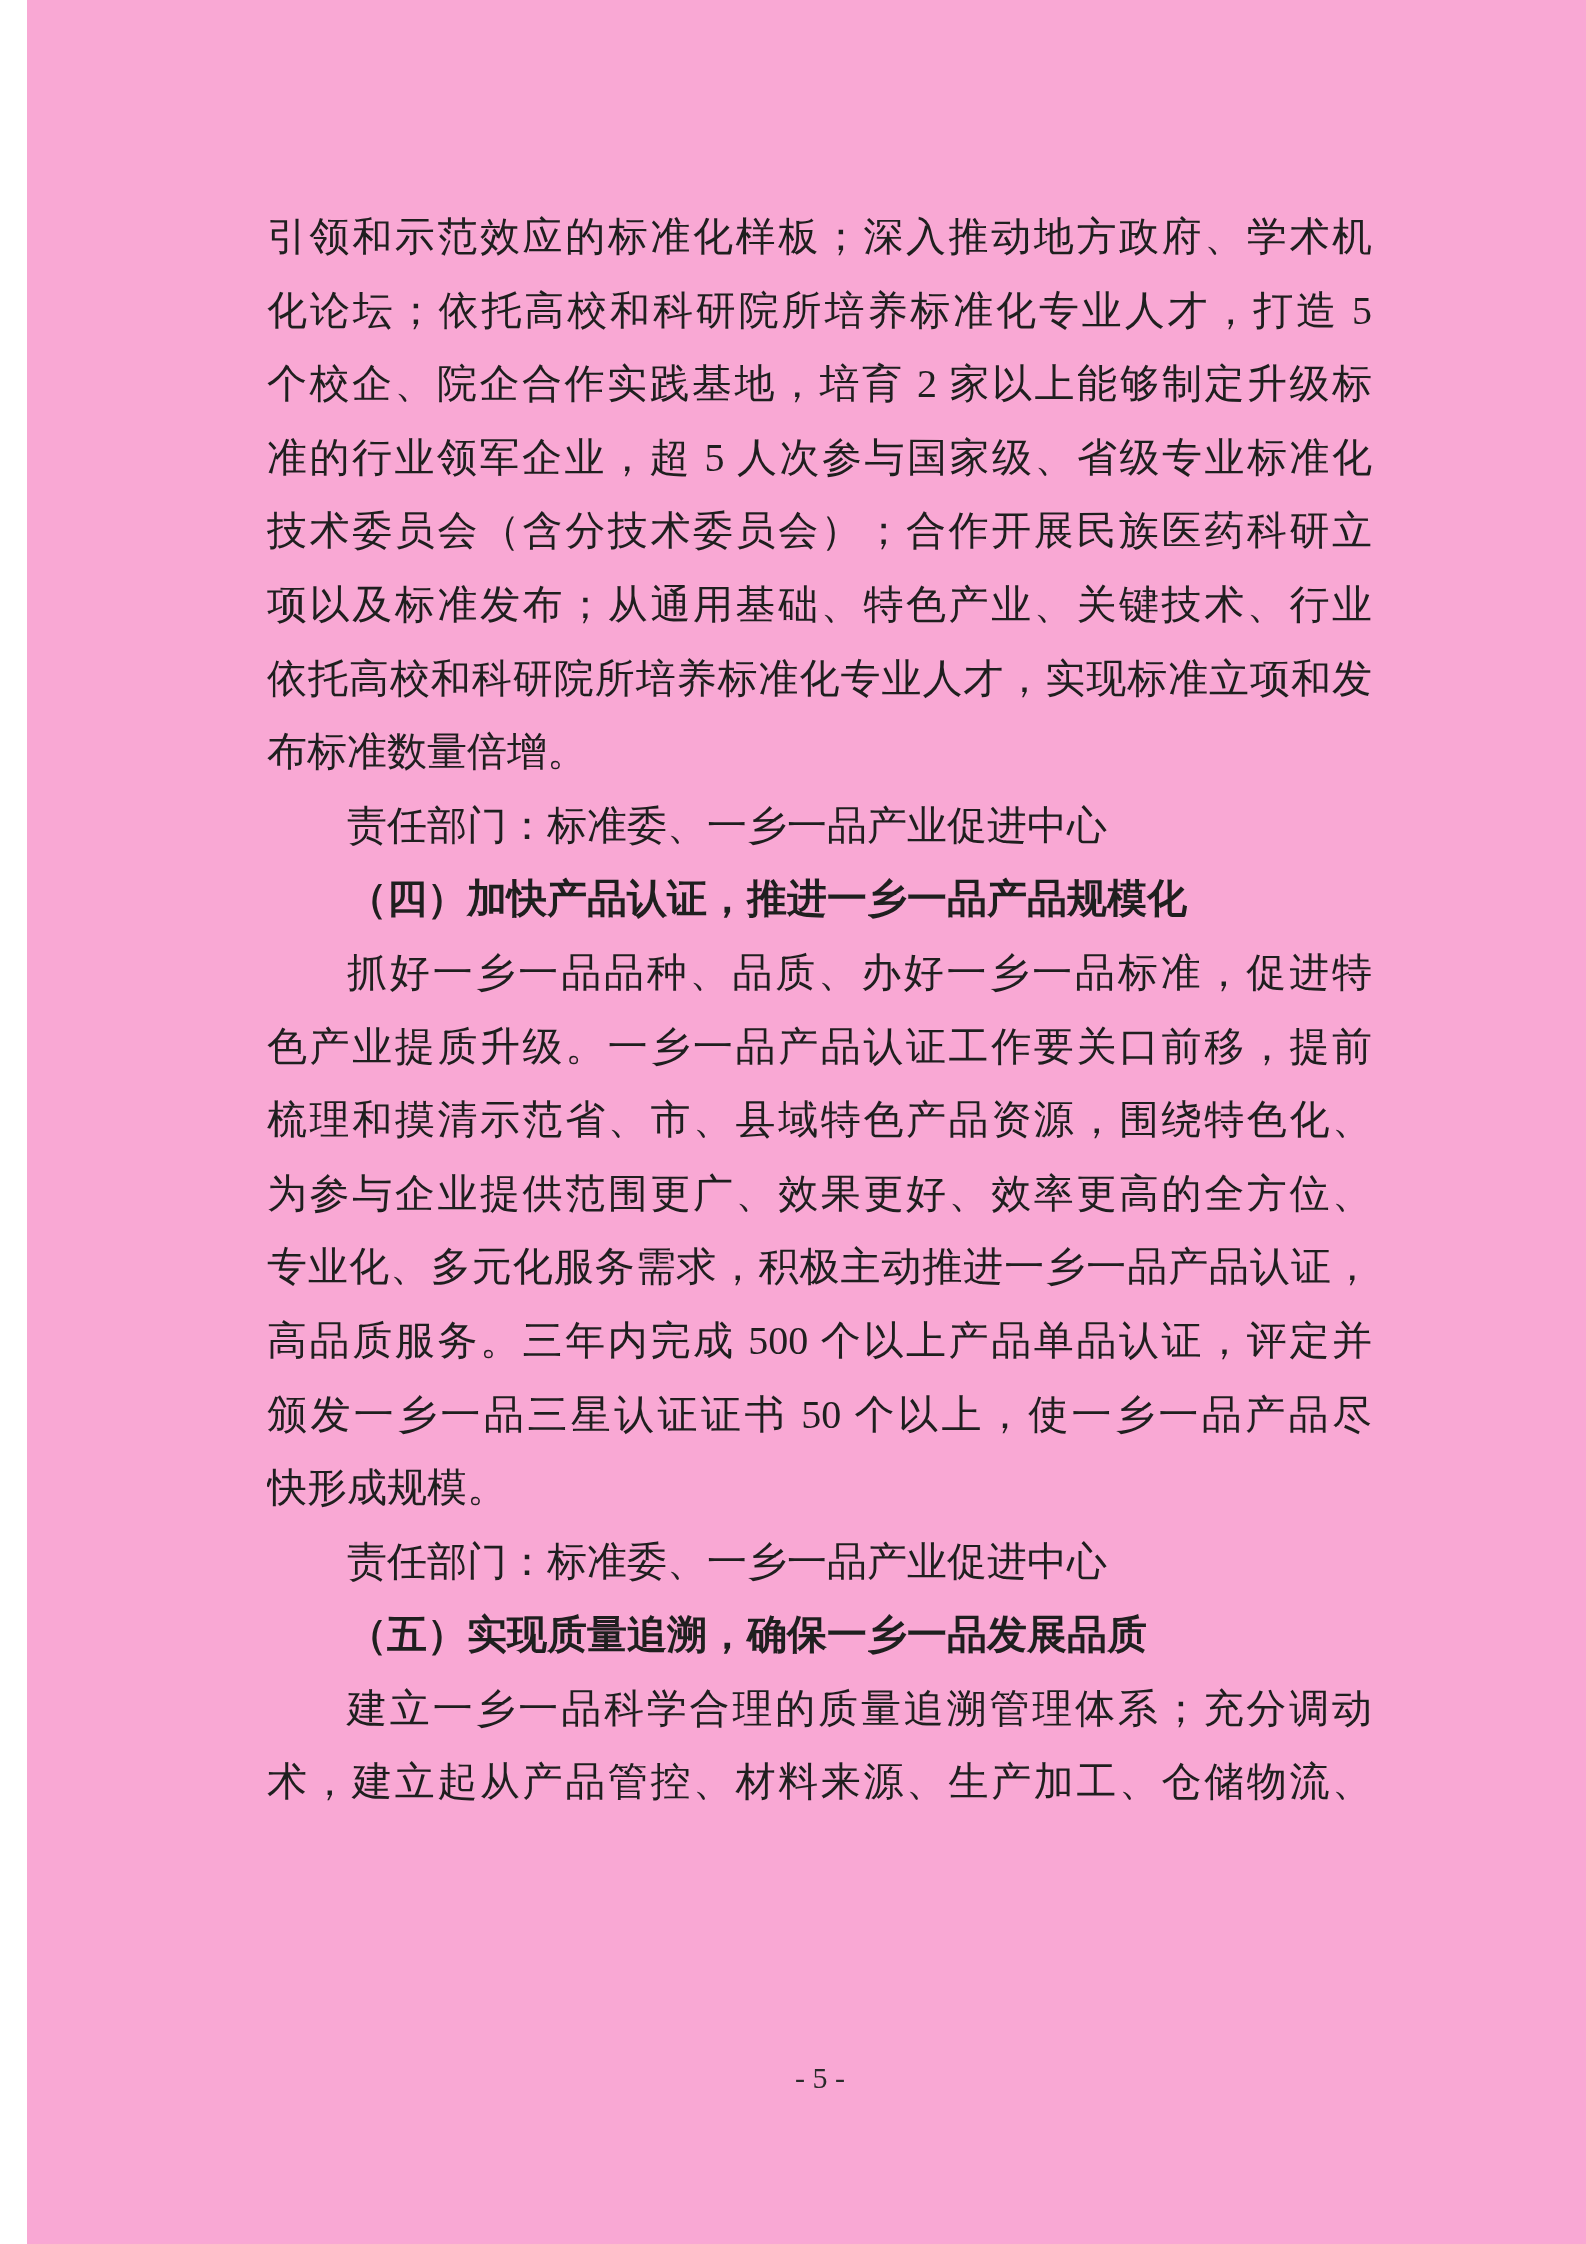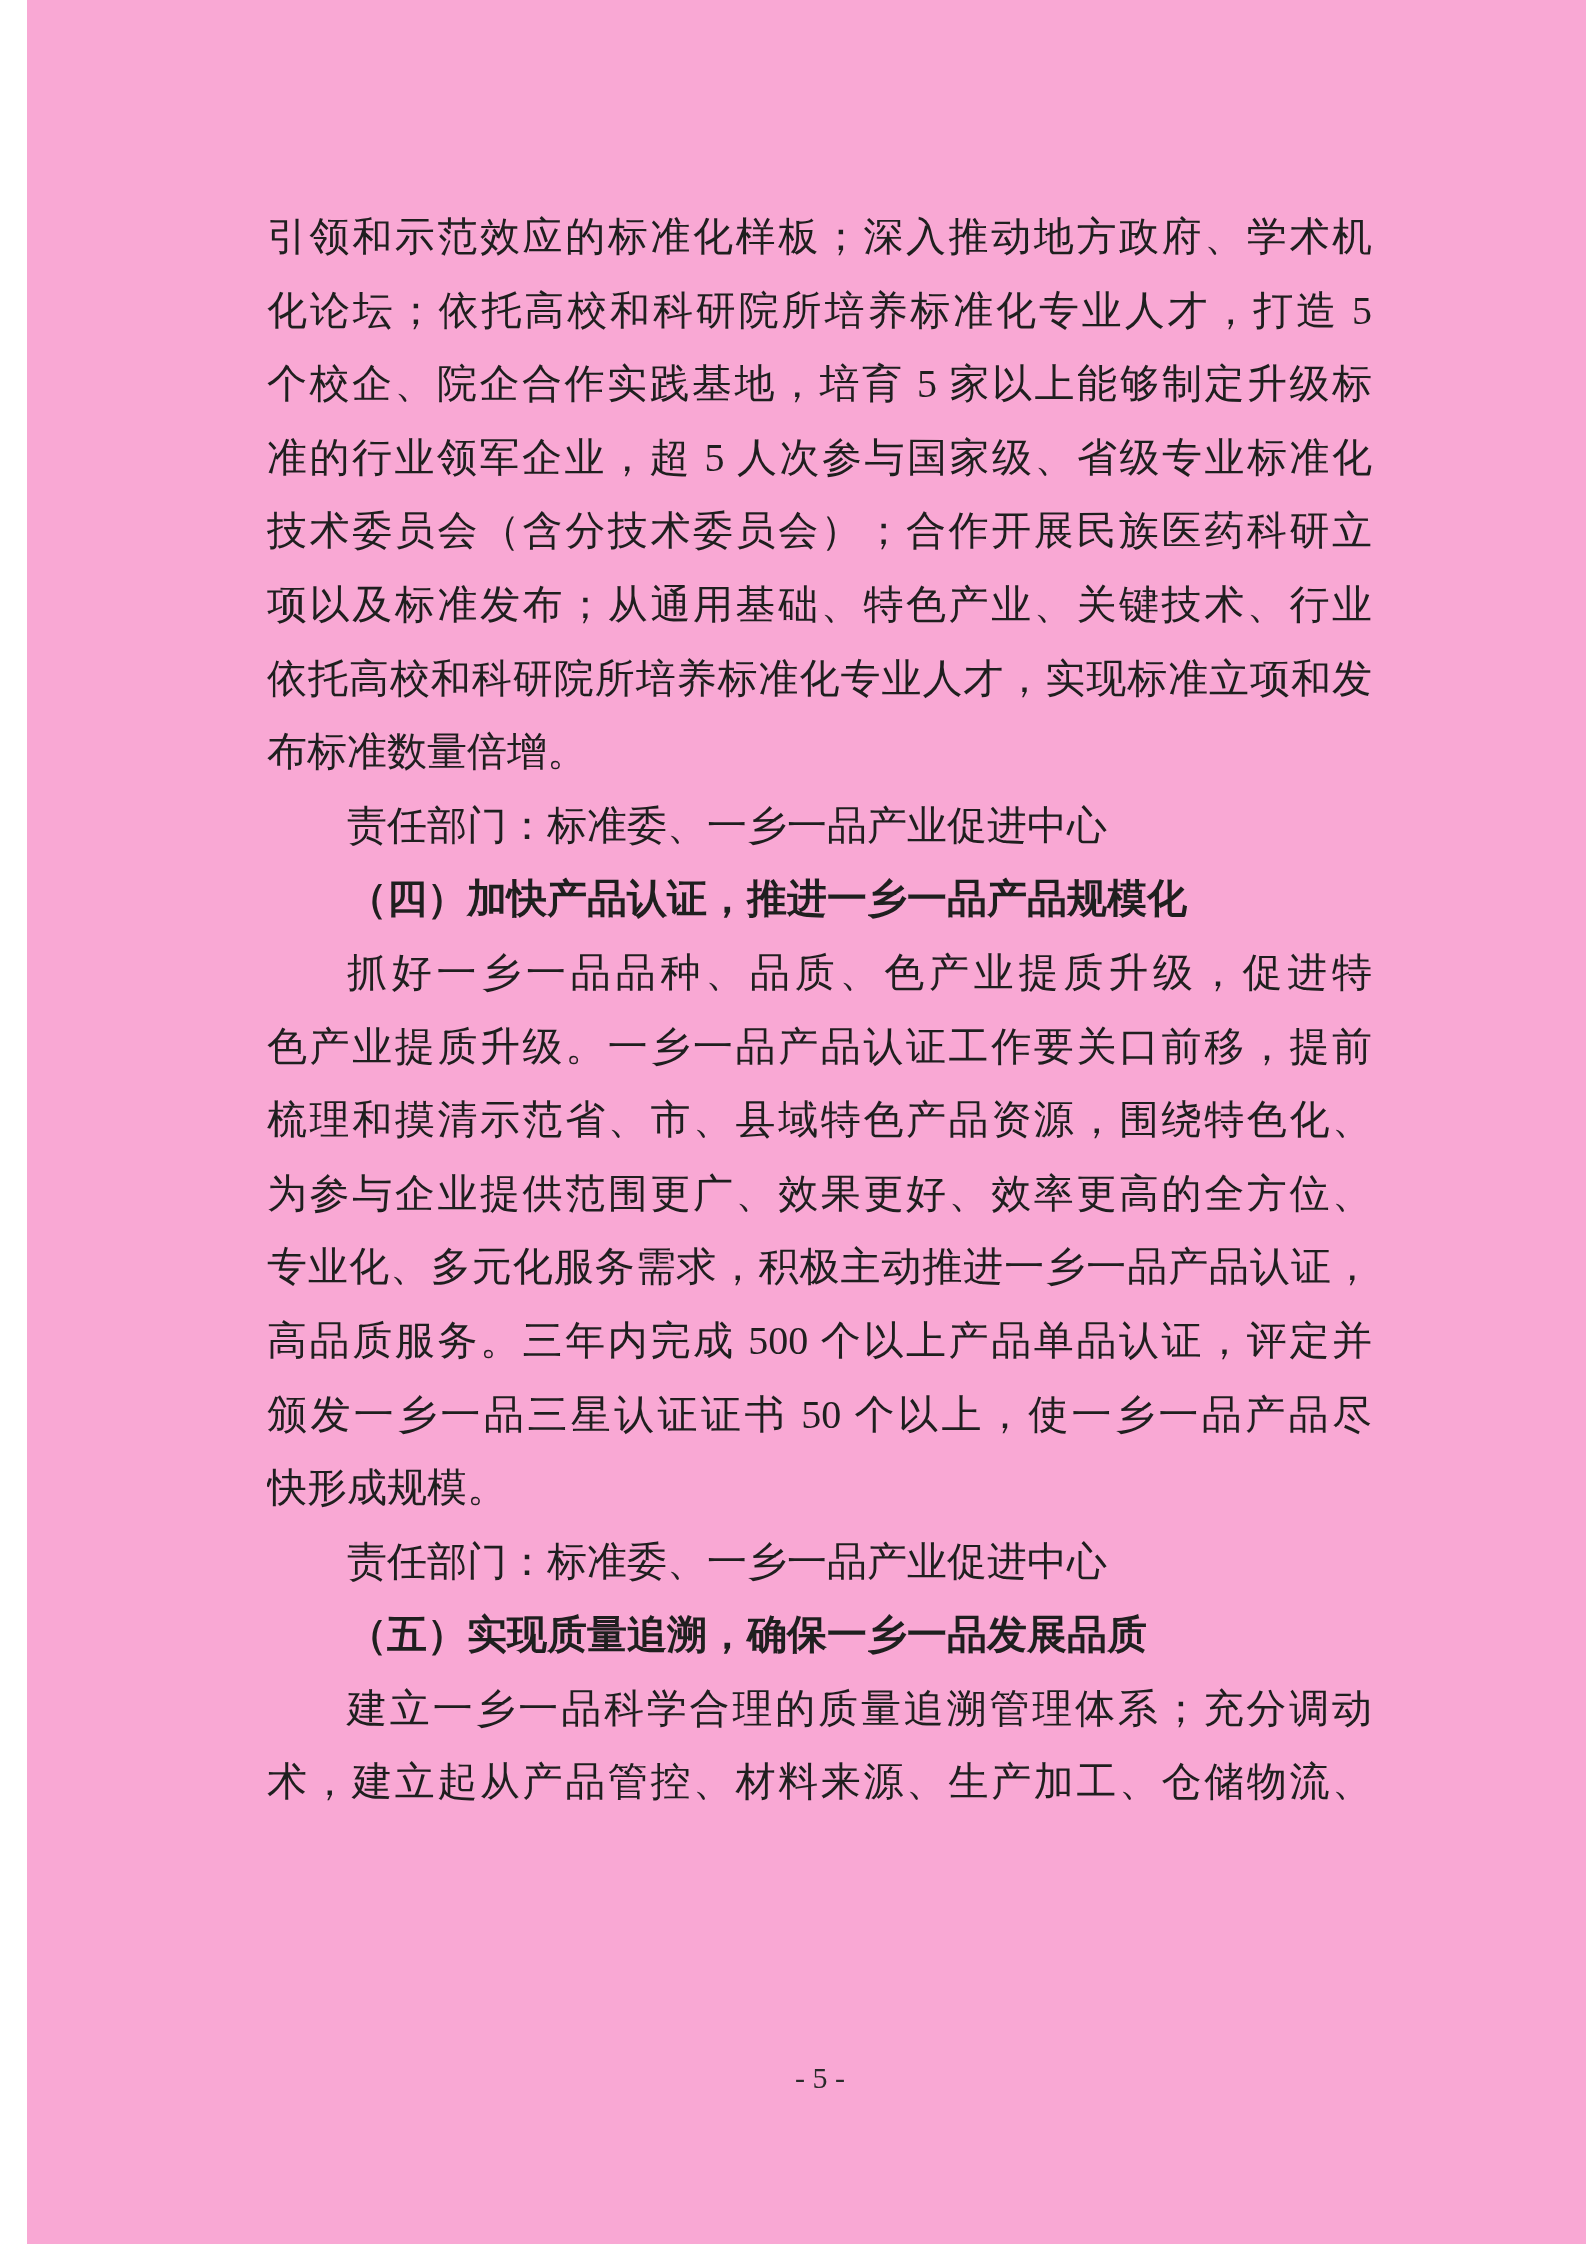--- a/index.html
+++ b/index.html
@@ -54,29 +54,29 @@
     font-family: "Liberation Serif", "DejaVu Serif", serif;
   }
 </style>
 </head>
 <body>
 
 <div class="page">
   <div class="doc-body" id="doc-body">
       <div class="line fill">引领和示范效应的标准化样板；深入推动地方政府、学术机</div>
       <div class="line fill">化论坛；依托高校和科研院所培养标准化专业人才，打造 5</div>
-      <div class="line fill">个校企、院企合作实践基地，培育 5 家以上能够制定升级标</div>
+      <div class="line fill">个校企、院企合作实践基地，培育 2 家以上能够制定升级标</div>
       <div class="line fill">准的行业领军企业，超 5 人次参与国家级、省级专业标准化</div>
       <div class="line fill">技术委员会（含分技术委员会）；合作开展民族医药科研立</div>
       <div class="line fill">项以及标准发布；从通用基础、特色产业、关键技术、行业</div>
       <div class="line fill">依托高校和科研院所培养标准化专业人才，实现标准立项和发</div>
       <div class="line">布标准数量倍增。</div>
       <div class="line indent">责任部门：标准委、一乡一品产业促进中心</div>
       <div class="line indent bold">（四）加快产品认证，推进一乡一品产品规模化</div>
-      <div class="line fill indent">抓好一乡一品品种、品质、色产业提质升级，促进特</div>
+      <div class="line fill indent">抓好一乡一品品种、品质、办好一乡一品标准，促进特</div>
       <div class="line fill">色产业提质升级。一乡一品产品认证工作要关口前移，提前</div>
       <div class="line fill">梳理和摸清示范省、市、县域特色产品资源，围绕特色化、</div>
       <div class="line fill">为参与企业提供范围更广、效果更好、效率更高的全方位、</div>
       <div class="line fill">专业化、多元化服务需求，积极主动推进一乡一品产品认证，</div>
       <div class="line fill">高品质服务。三年内完成 500 个以上产品单品认证，评定并</div>
       <div class="line fill">颁发一乡一品三星认证证书 50 个以上，使一乡一品产品尽</div>
       <div class="line">快形成规模。</div>
       <div class="line indent">责任部门：标准委、一乡一品产业促进中心</div>
       <div class="line indent bold">（五）实现质量追溯，确保一乡一品发展品质</div>
       <div class="line fill indent">建立一乡一品科学合理的质量追溯管理体系；充分调动</div>

